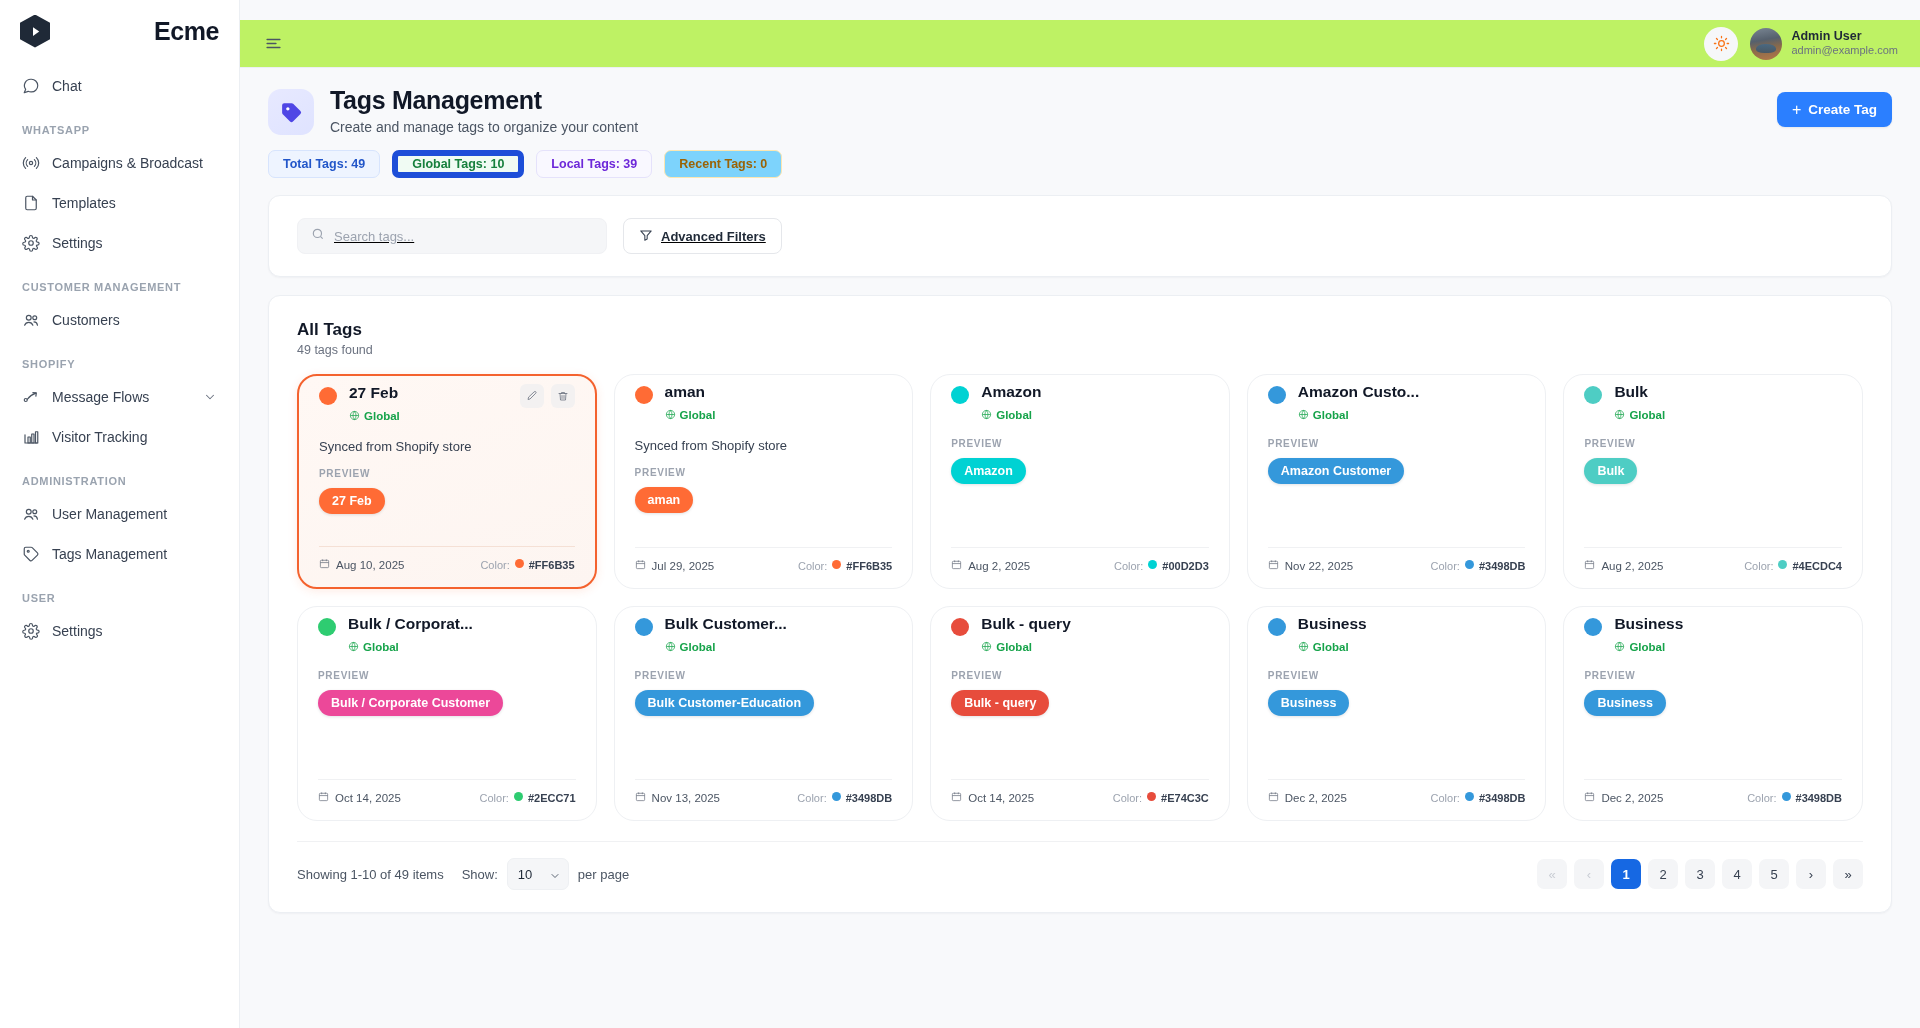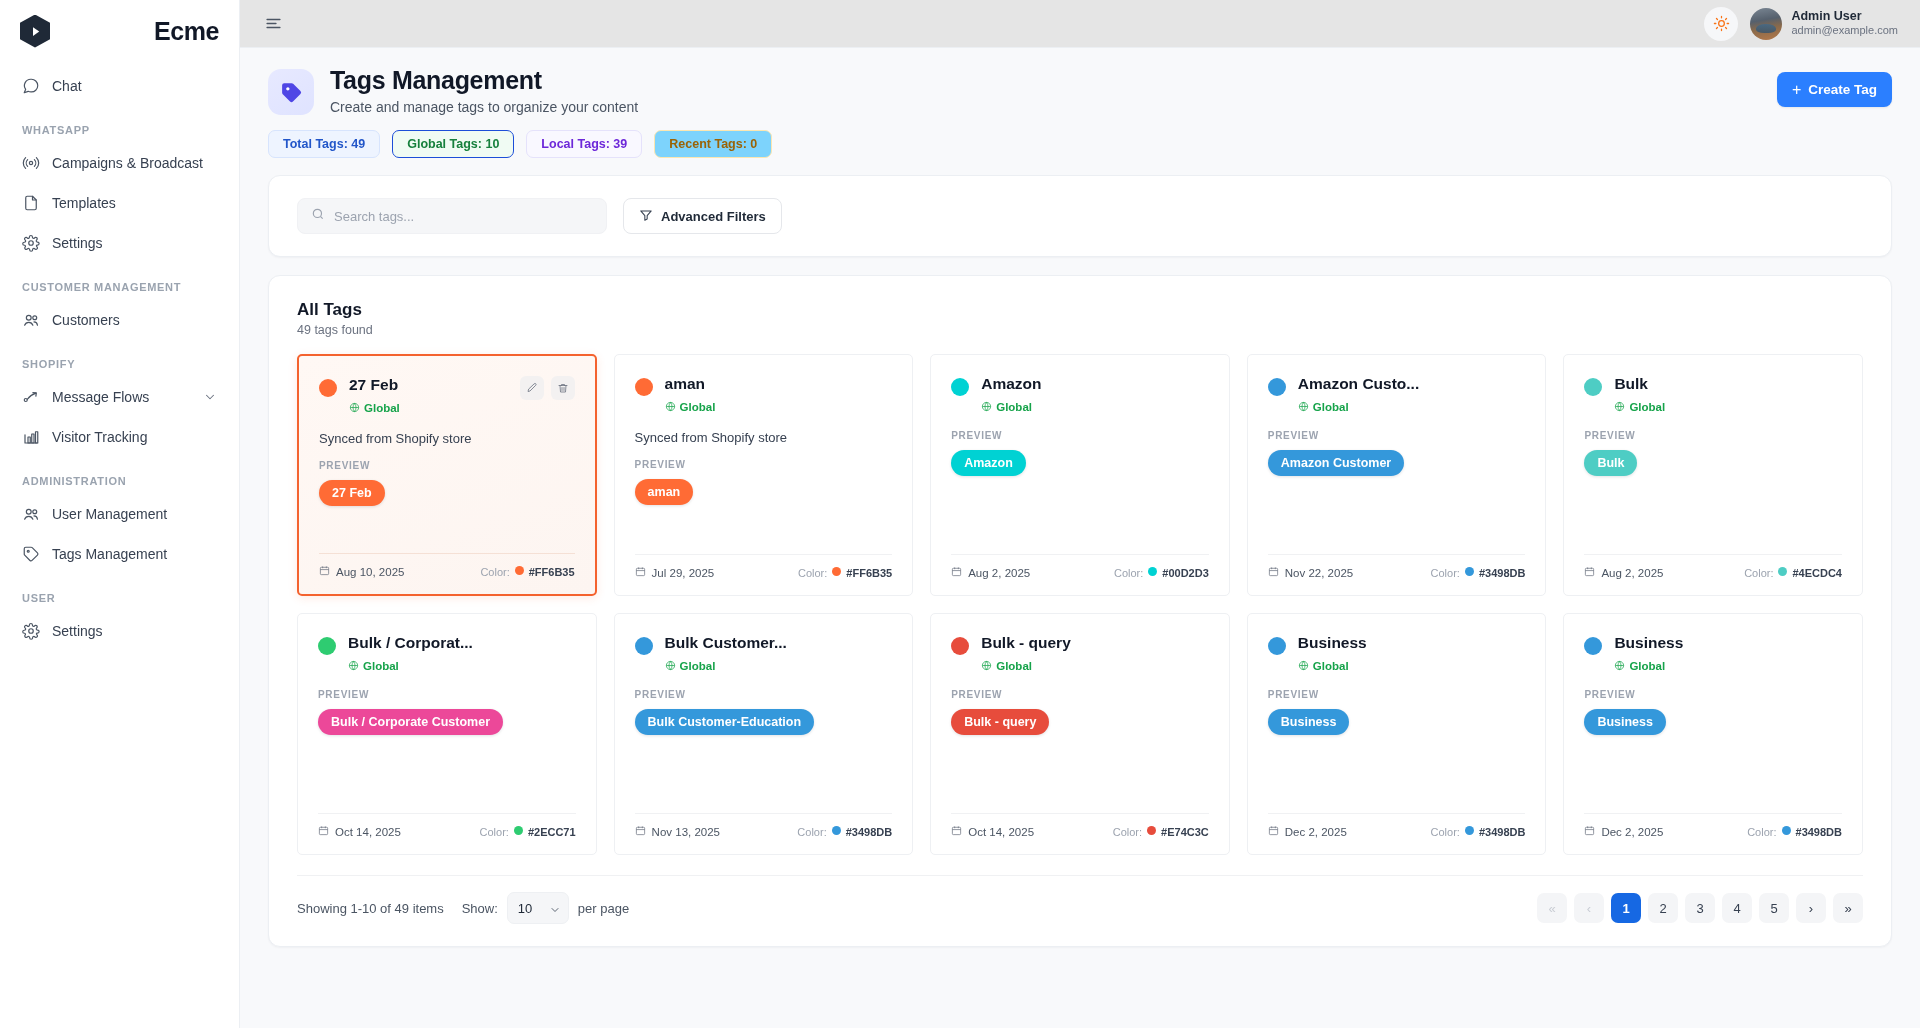--- a/index.html
+++ b/index.html
@@ -46,22 +46,22 @@
     position: relative;
   }
   .nav-ico { width: 18px; height: 18px; flex: none; color: #4b5563; display:flex; align-items:center; justify-content:center;}
   .nav-ico svg { width: 18px; height: 18px; stroke: currentColor; fill: none; stroke-width: 1.6; stroke-linecap: round; stroke-linejoin: round; }
   .nav-chevron { margin-left: auto; width: 14px; height: 14px; color: #6b7280; }
   .nav-chevron svg { width: 14px; height: 14px; stroke: currentColor; fill:none; stroke-width: 1.8; stroke-linecap: round; stroke-linejoin: round;}
 
   
   .main { flex: 1; height: 1028px; display: flex; flex-direction: column; background: #f8f9fb; }
   .topbar {
-    height: 48px; background: #e5e5e5; border-bottom: 1px solid #eceff3;
-    display: flex; align-items: center; padding: 0 22px; flex: none;
+    height: 48px; background: #bef264; border-bottom: 1px solid #eceff3;
+    display: flex; align-items: center; padding: 0 22px; flex: none; margin-top: 20px;
   }
   .hamburger { width: 22px; height: 22px; cursor: pointer; display:flex; align-items:center; justify-content:center;}
   .hamburger svg { width: 19px; height: 19px; stroke: #4b5563; stroke-width: 2; stroke-linecap: round; fill: none;}
   .topbar-right { margin-left: auto; display: flex; align-items: center; gap: 8px; }
   .theme-btn {
     width: 34px; height: 34px; border-radius: 50%; background: #f6f7f9;
     display: flex; align-items: center; justify-content: center; cursor: pointer;
   }
   .theme-btn svg { width: 17px; height: 17px; stroke: #f97316; fill: none; stroke-width: 1.8; stroke-linecap: round;}
   .user-chip { display: flex; align-items: center; gap: 9px; cursor: pointer; padding-left: 4px;}
@@ -101,30 +101,30 @@
   }
   .create-btn .plus { font-size: 16px; line-height: 1; font-weight: 500; }
 
   .stats { display: flex; gap: 12px; margin-top: 15px; }
   .stat {
     height: 28px; padding: 0 14px; border-radius: 7px;
     font-size: 12.5px; font-weight: 600;
     display: flex; align-items: center; cursor: pointer;
   }
   .stat.total  { background: #eef4ff; border: 1px solid #d7e4fd; color: #2256c9; }
-  .stat.global { background: #f0fbf3; border: 1px solid #1d4ed8; color: #17803d; }
+  .stat.global { background: #f0fbf3; border: 6px solid #1d4ed8; color: #17803d; }
   .stat.local  { background: #f9f8ff; border: 1px solid #e5e2fb; color: #6d28d9; }
   .stat.recent { background: #7dd3fc; border: 1px solid #fbe6b1; color: #9a6306; }
 
   
   .panel {
     background: #fff; border: 1px solid #eceff3; border-radius: 12px;
     box-shadow: 0 1px 2px rgba(16,24,40,.04);
   }
-  .search-panel { margin-top: 17px; padding: 22px 28px; }
+  .search-panel { margin-top: 17px; padding: 22px 28px; text-decoration: underline; }
   .search-row { display: flex; align-items: center; gap: 16px; }
   .search-box {
     flex: 0 0 310px; height: 36px; background: #f5f6f8; border: 1px solid #f0f1f4;
     border-radius: 8px; display: flex; align-items: center; gap: 9px; padding: 0 13px;
   }
   .search-box svg { width: 14px; height: 14px; stroke: #9ca3af; fill: none; stroke-width: 2; }
   .search-box input {
     border: none; outline: none; background: transparent; font-size: 13px;
     color: #374151; width: 100%; font-family: "Liberation Sans", sans-serif;
   }
@@ -140,22 +140,22 @@
   
   .tags-panel { margin-top: 18px; padding: 24px 28px 0 28px; }
   .all-title { font-size: 17px; font-weight: 700; color: #111827; }
   .all-sub { font-size: 12.5px; color: #6b7280; margin-top: 3px; }
 
   .grid {
     display: grid; grid-template-columns: repeat(5, 1fr); gap: 17px;
     margin-top: 17px;
   }
   .card {
-    border: 1px solid #eef0f3; border-radius: 5px; background: #fff;
-    padding: 20px 20px 16px 20px; height: 242px;
+    border: 1px solid #eef0f3; border-radius: 20px; background: #fff;
+    padding: 8px 20px 16px 20px; height: 215px;
     display: flex; flex-direction: column; cursor: pointer; position: relative;
   }
   .card.selected {
     border: 2px solid #f4622e;
     background: linear-gradient(160deg,#fff8f4 0%,#fdf5f1 100%);
     box-shadow: 0 2px 10px rgba(244,98,46,.13);
   }
   .card-top { display: flex; align-items: flex-start; gap: 12px; }
   .dot { width: 18px; height: 18px; border-radius: 50%; flex: none; margin-top: 3px; }
   .card-name { font-size: 15.5px; font-weight: 700; color: #111827; line-height: 1.15;

